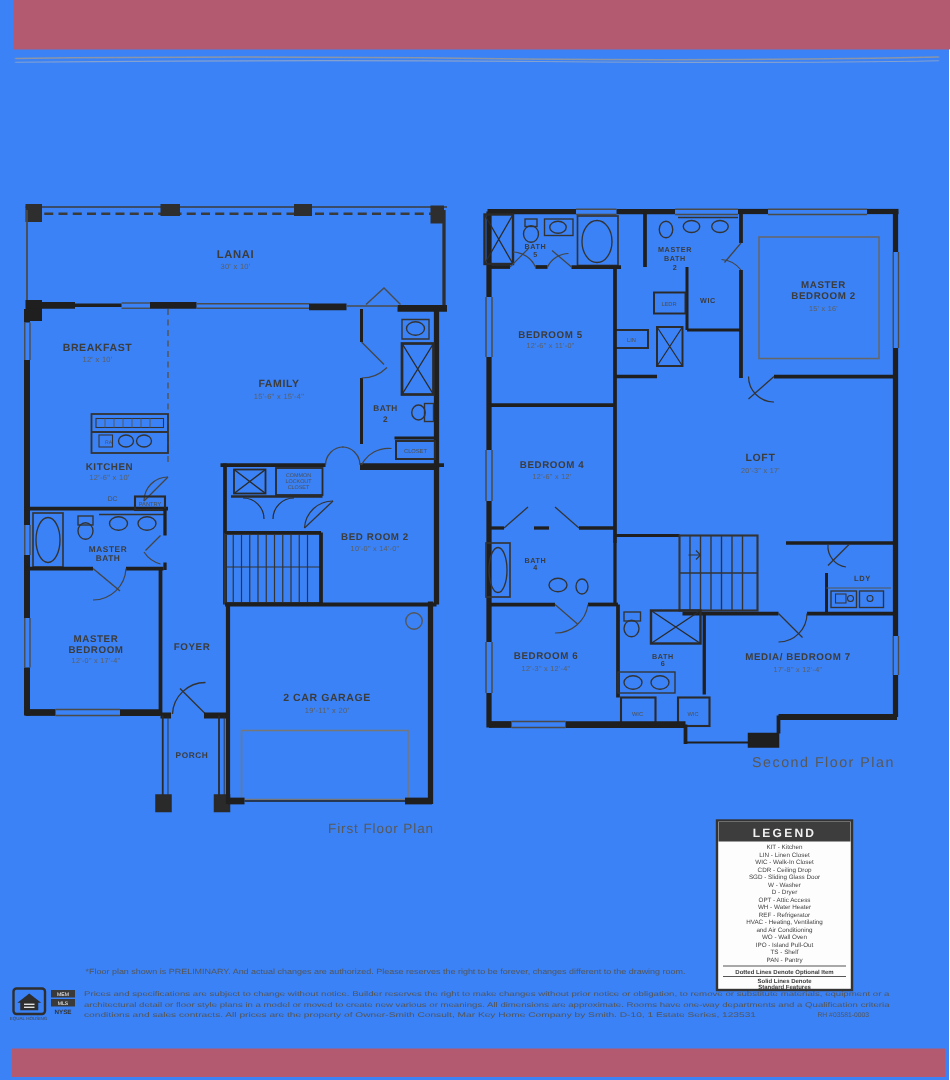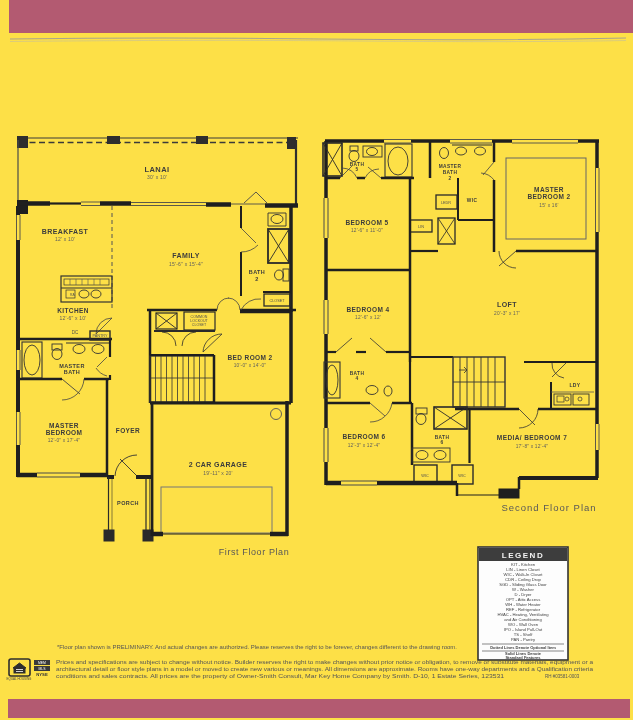--- a/index.html
+++ b/index.html
@@ -1,16 +1,16 @@
 <!DOCTYPE html>
 <html><head>
 <meta charset="utf-8">
 <style>
 html,body{margin:0;padding:0;background:#ffffff;}
-#page{position:relative;width:633px;height:720px;background:#fde047;overflow:hidden;}
+#page{position:relative;width:633px;height:720px;background:#3b82f6;overflow:hidden;}
 svg{display:block}
 text{font-family:"Liberation Sans",sans-serif;}
 .rm{fill:#3c3c3c;font-weight:bold;letter-spacing:.4px;}
 .dim{fill:#5e5e5e;letter-spacing:.2px;}
 .tiny{fill:#4f4f4f;}
 </style>
 </head>
 <body>
 <div id="page">
 <svg width="633" height="720" viewBox="0 0 633 720">

